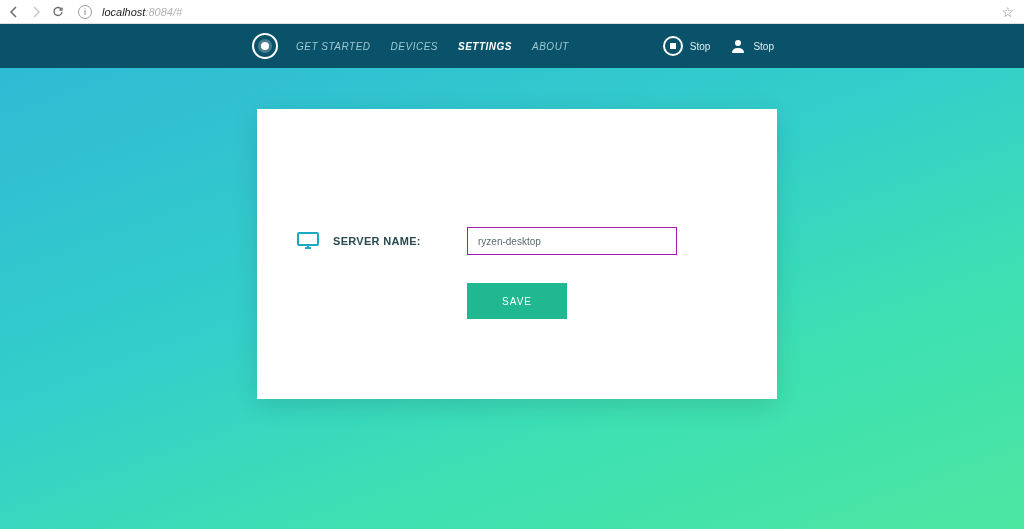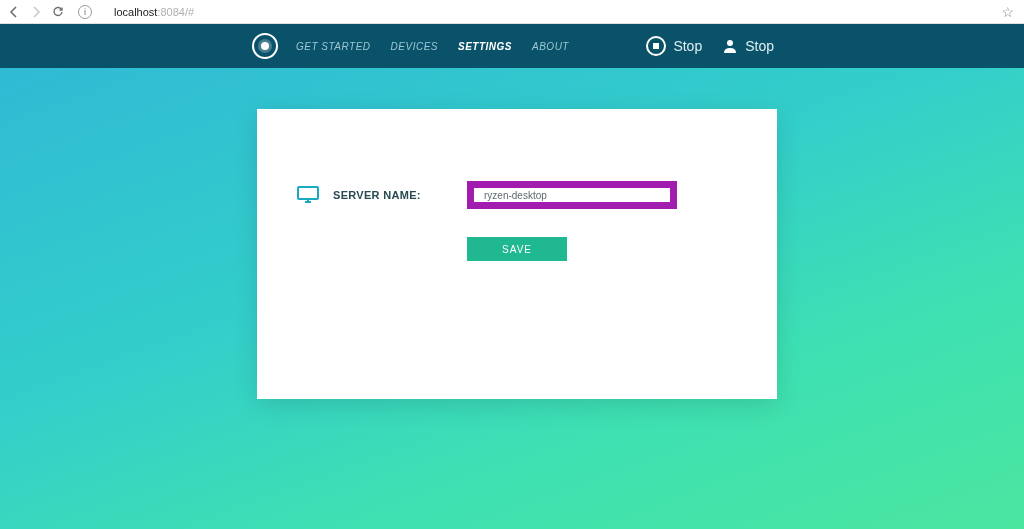--- a/index.html
+++ b/index.html
@@ -24,21 +24,21 @@
     color: #555; cursor: pointer;
   }
   .chrome-bar .nav-btn.disabled { color: #c0c0c0; }
   .chrome-bar .info-icon {
     width: 14px; height: 14px;
     border: 1px solid #9a9a9a;
     border-radius: 50%;
     display: inline-flex; align-items: center; justify-content: center;
     font-size: 9px; color: #707070; margin-left: 6px;
   }
-  .chrome-bar .url { margin-left: 16px; color: #222; }
+  .chrome-bar .url { margin-left: 4px; color: #222; font-style: italic; }
   .chrome-bar .url .faded { color: #b0b0b0; }
   .chrome-bar .star {
     margin-left: auto; font-size: 14px; color: #888; cursor: pointer;
     padding-right: 4px;
   }
 
   
   .page {
     position: relative;
     width: 100%;
@@ -77,21 +77,21 @@
 
   .header-right {
     position: absolute;
     right: 250px;
     top: 0;
     height: 44px;
     display: flex;
     align-items: center;
     gap: 20px;
     color: #dfeef2;
-    font-size: 14px;
+    font-size: 10px;
   }
   .stop-group, .admin-group { display: flex; align-items: center; gap: 7px; cursor: pointer; }
   .stop-icon {
     width: 20px; height: 20px; border: 2px solid #ffffff; border-radius: 50%;
     display: flex; align-items: center; justify-content: center;
   }
   .stop-icon::after { content: ""; width: 6px; height: 6px; background: #ffffff; }
   .user-icon svg { display: block; }
 
   
@@ -101,38 +101,39 @@
     width: 520px; height: 290px;
     background: #ffffff;
     box-shadow: 0 6px 24px rgba(0,0,0,0.12);
   }
 
   .form { padding: 72px 40px 0 40px; }
   .form-row {
     display: flex; align-items: center;
     margin-bottom: 22px;
     gap: 14px;
+    margin-top: 46px;
   }
   .row-icon { width: 22px; display:flex; justify-content:center; }
   .row-label {
     width: 120px;
     font-size: 11px;
     font-weight: 700;
     letter-spacing: 0.3px;
     color: #2a4a52;
     text-transform: uppercase;
   }
   .row-input {
     flex: 0 0 210px;
     position: relative;
   }
   .row-input input {
     width: 210px;
     height: 28px;
-    border: 7px solid #a21caf;
+    border: 1px solid #a21caf;
     background: #ffffff;
     font-size: 10px;
     color: #5a6a6e;
     padding: 0 10px;
     outline: none;
   }
   .browse-btn {
     position: absolute;
     right: 1px; top: 1px;
     height: 26px; width: 22px;
@@ -142,21 +143,21 @@
     font-size: 12px;
     line-height: 20px;
     cursor: pointer;
     border-left: 1px solid #e0ecec;
   }
 
   .save-row { text-align: center; margin-top: 28px; }
   .save-btn {
     display: inline-block;
     min-width: 100px;
-    height: 24px;
+    height: 36px;
     padding: 0 28px;
     background: #1fb890;
     color: #ffffff;
     border: none;
     font-size: 10px;
     letter-spacing: 1px;
     cursor: pointer;
   }
 
   

